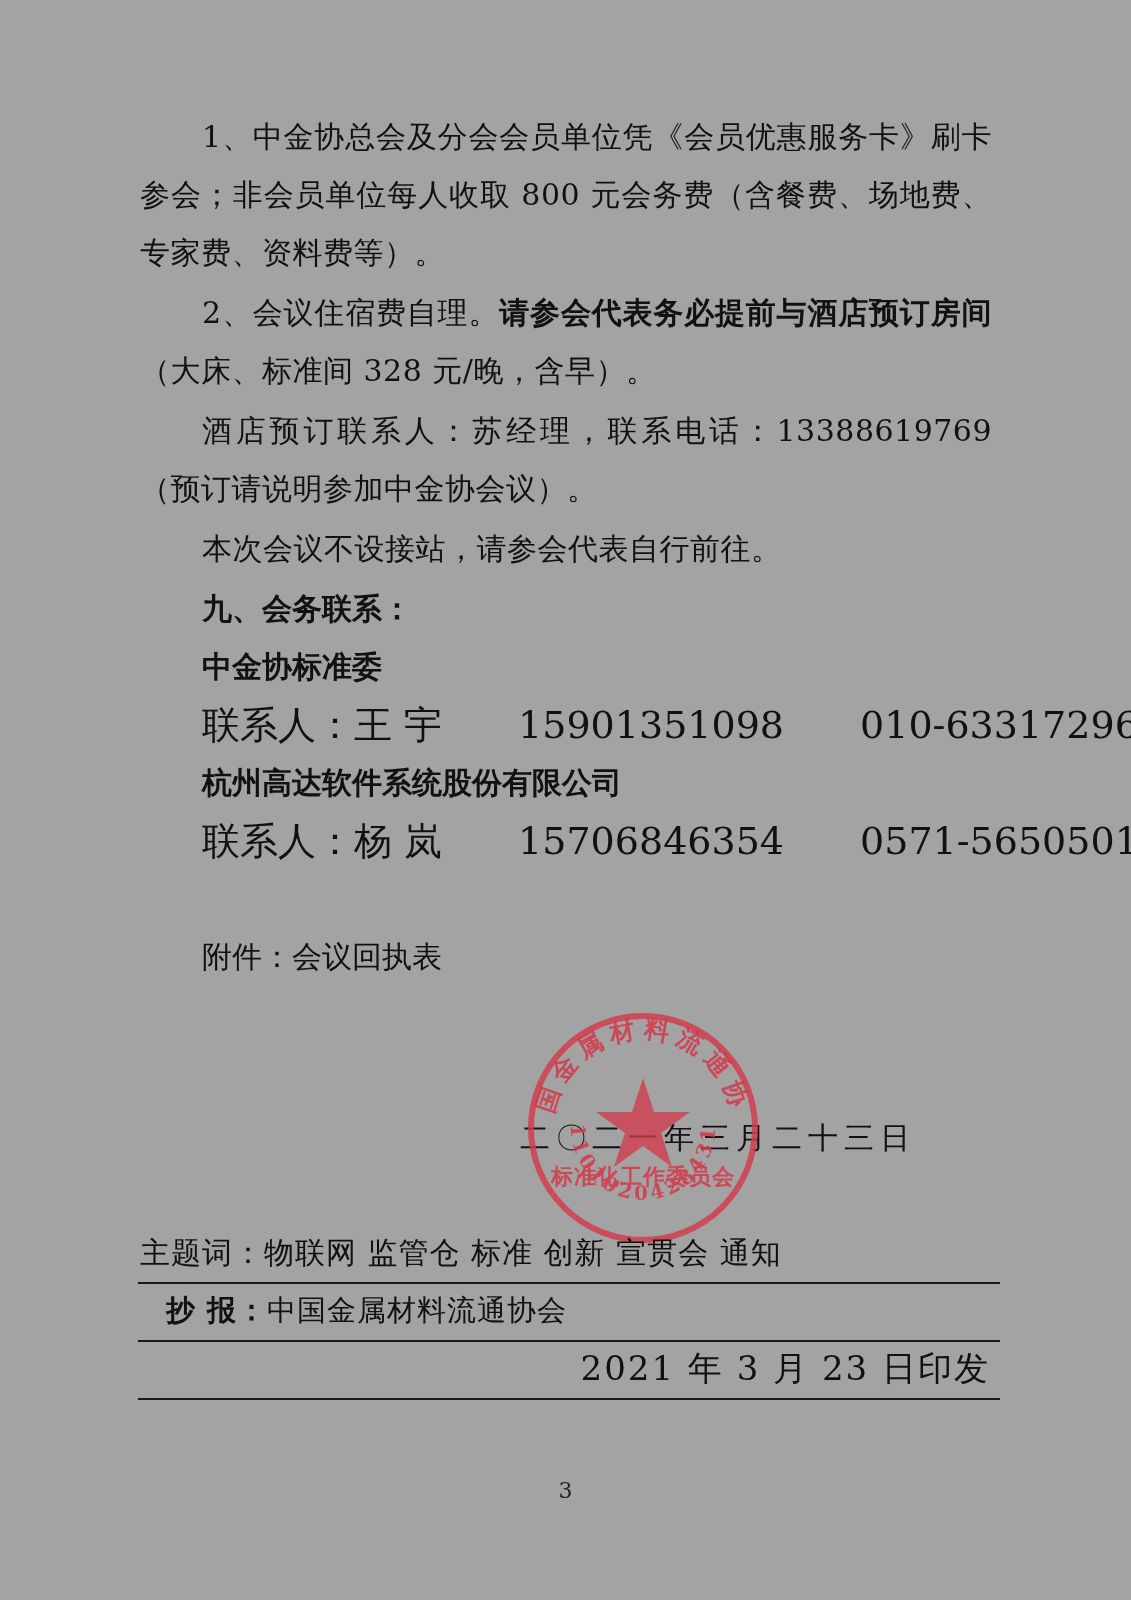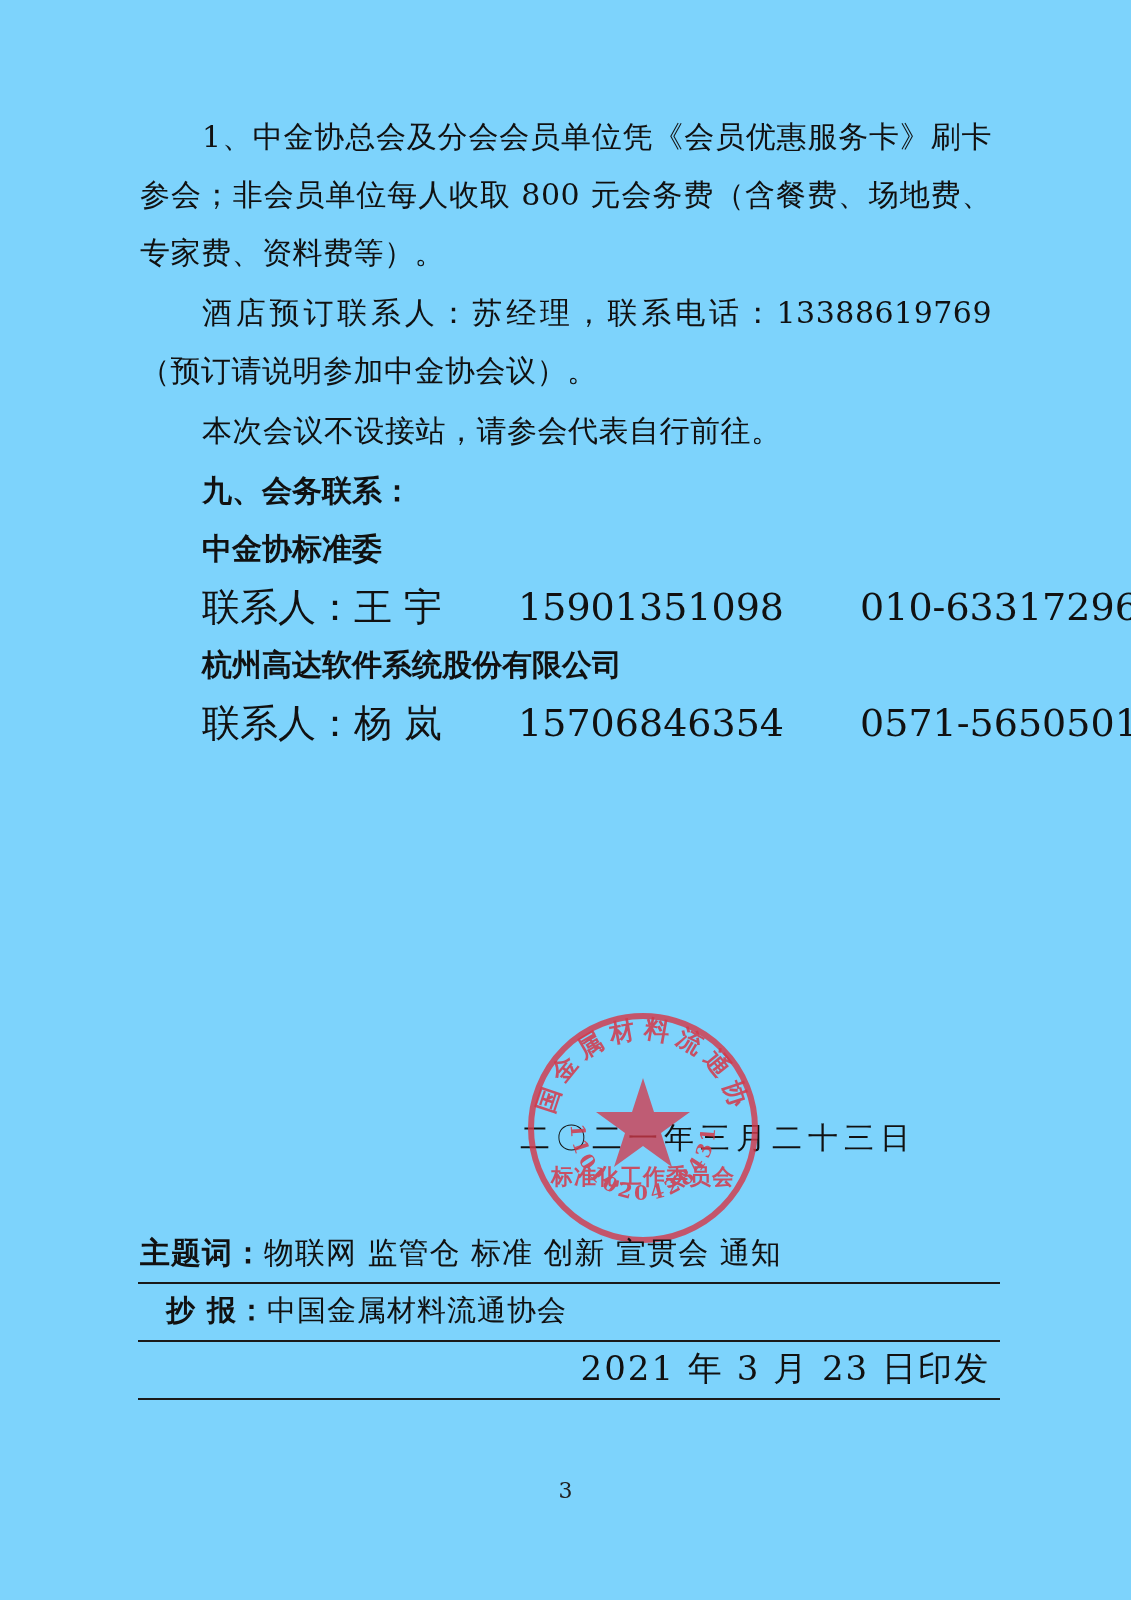--- a/index.html
+++ b/index.html
@@ -13,21 +13,21 @@
     position: relative;
     font-family: "DejaVu Serif", "Liberation Serif", serif;
     color: #111111;
     overflow: hidden;
   }
   .page {
     position: absolute;
     left: 0; top: 0;
     width: 1131px;
     height: 1600px;
-    background: #7dd3fc;
+    background: #a3a3a3;
   }
   .body-col {
     position: absolute;
     left: 140px;
     top: 108px;
     width: 852px;
   }
   p.para {
     margin: 0 0 2px 0;
     font-size: 30px;
@@ -149,36 +149,38 @@
 </style>
 </head>
 <body>
 
 <div class="page">
 
   <div class="body-col">
 
     <p class="para indent">1、中金协总会及分会会员单位凭《会员优惠服务卡》刷卡参会；非会员单位每人收取 800 元会务费（含餐费、场地费、专家费、资料费等）。</p>
 
+    <p class="para indent"><span>2、会议住宿费自理。</span><span class="bold">请参会代表务必提前与酒店预订房间</span><span>（大床、标准间 328 元/晚，含早）。</span></p>
 
     <p class="para indent">酒店预订联系人：苏经理，联系电话：13388619769（预订请说明参加中金协会议）。</p>
 
     <p class="para indent">本次会议不设接站，请参会代表自行前往。</p>
 
     <p class="heading">九、会务联系：</p>
 
     <p class="sub-bold">中金协标准委</p>
 
     <p class="contact-line"><span>联系人：</span><span>王 宇</span><span>　　</span><span>15901351098</span><span>　　</span><span>010-63317296</span></p>
 
     <p class="sub-bold">杭州高达软件系统股份有限公司</p>
 
     <p class="contact-line"><span>联系人：</span><span>杨 岚</span><span>　　</span><span>15706846354</span><span>　　</span><span>0571-56505010</span></p>
 
 
+    <p class="attach">附件：会议回执表</p>
 
   </div>
 
   <div class="date-line">二〇二一年三月二十三日</div>
 
   <div class="seal">
     <svg width="240" height="240" viewBox="0 0 240 240" xmlns="http://www.w3.org/2000/svg">
       <defs>
         <path id="arcTop" d="M 30,120 A 90,90 0 0 1 210,120" fill="none"></path>
         <path id="arcBottom" d="M 48,120 A 72,72 0 0 0 192,120" fill="none"></path>
@@ -193,21 +195,21 @@
         <text font-family="'DejaVu Serif', serif" font-size="20" font-weight="bold" letter-spacing="4">
           <textPath href="#arcBottom" startOffset="50%" text-anchor="middle">1101020428431</textPath>
         </text>
         <text x="120" y="176" text-anchor="middle" font-family="'DejaVu Serif', serif" font-size="22" font-weight="bold" letter-spacing="1">标准化工作委员会</text>
         <polygon points="120,70 131,104 167,104 138,125 149,159 120,138 91,159 102,125 73,104 109,104" fill="#d4394a" opacity="0.9"></polygon>
       </g>
     </svg>
   </div>
 
   <div class="footer">
-    <div class="kw-line"><span class="lbl" style="font-weight:bold">主题词：</span><span>物联网 监管仓 标准 创新 宣贯会 通知</span></div>
+    <div class="kw-line"><span class="lbl" style="font-weight:normal">主题词：</span><span>物联网 监管仓 标准 创新 宣贯会 通知</span></div>
     <hr class="rule">
     <div class="cc-line"><span class="lbl">抄 报：</span><span>中国金属材料流通协会</span></div>
     <hr class="rule">
     <div class="print-line">2021 年 3 月 23 日印发</div>
     <hr class="rule">
   </div>
 
   <div class="page-number">3</div>
 
 </div>

